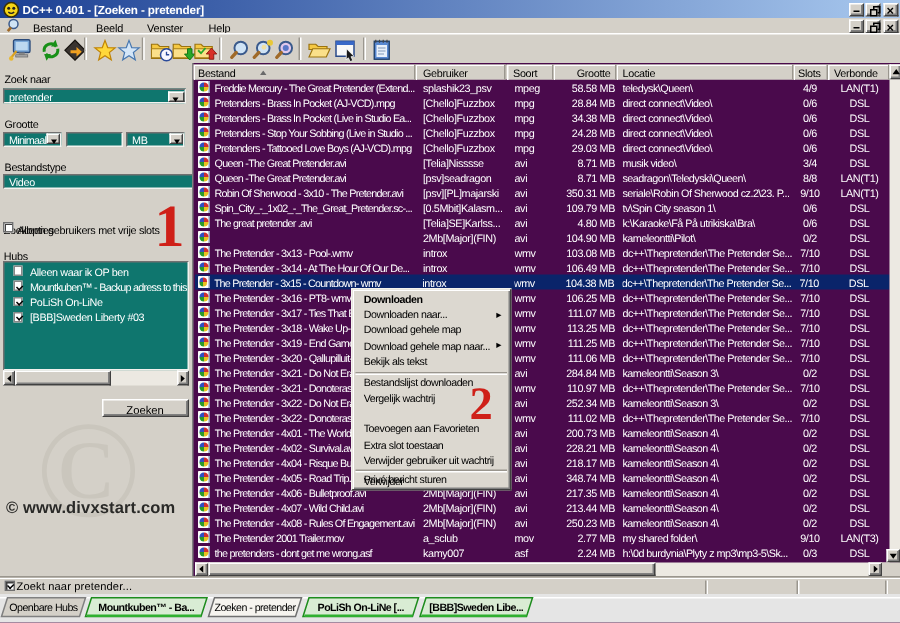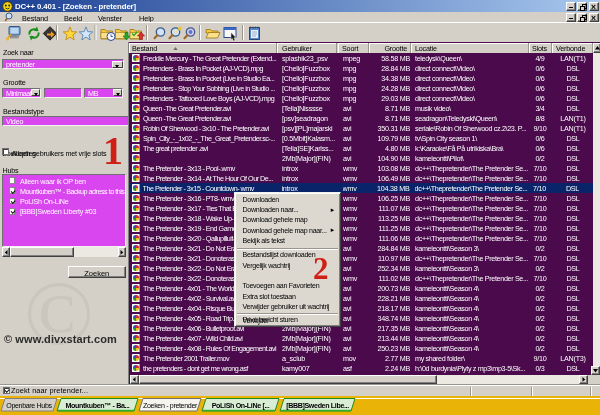--- a/index.html
+++ b/index.html
@@ -14,21 +14,21 @@
 .g-x::after { content:"\d7"; position:absolute; left:0; top:-1px; width:100%; text-align:center; font-size:8.5px; font-weight:bold; color:#000; font-family:"Liberation Sans",sans-serif; }
 
 #menubar { left:0; top:12px; width:600px; height:10px; background:#d4d0c8; }
 #menubar span { position:absolute; top:1.5px; font-size:7.3px; letter-spacing:-0.1px; color:#000; }
 
 #toolbar { left:0; top:22px; width:600px; height:20px; background:#d4d0c8; border-top:1px solid #fff; }
 
 #client { left:0; top:42px; width:600px; height:342px; background:#d4d0c8; }
 
 .lbl { position:absolute; font-size:7.2px; letter-spacing:-0.2px; color:#000; }
-.field { position:absolute; background:#d946ef; border:1px solid; border-color:#707070 #f4f2ee #f4f2ee #707070; color:#fff; font-size:7.2px; letter-spacing:-0.2px; }
+.field { position:absolute; background:#0f766e; border:1px solid; border-color:#707070 #f4f2ee #f4f2ee #707070; color:#fff; font-size:7.2px; letter-spacing:-0.2px; }
 .field .t { position:absolute; left:3px; top:0px; line-height:9px; }
 .dbtn { position:absolute; right:0.5px; top:0.5px; bottom:0.5px; width:11px; background:#d4d0c8; border:1px solid; border-color:#fff #404040 #404040 #fff; }
 .dbtn::after { content:""; position:absolute; left:2px; top:3px; border:2px solid transparent; border-top:3px solid #000; }
 .cb { position:absolute; width:7px; height:7px; background:#fff; border:1px solid #707070; box-shadow:inset 1px 1px 0 #404040; }
 .chk::after { content:""; position:absolute; left:1px; top:1.2px; width:2.8px; height:1.6px; border-left:1px solid #000; border-bottom:1px solid #000; transform:rotate(-45deg); }
 .hrow { position:absolute; left:0; width:100%; height:10px; }
 .hcb { position:absolute; left:6px; top:1.2px; width:6.5px; height:6.5px; background:#fff; border:1px solid #888; }
 .hrow .ht { position:absolute; left:17.5px; top:0.5px; color:#fff; font-size:7.2px; letter-spacing:-0.25px; white-space:nowrap; }
 .sb { position:absolute; background:#ece9e2; }
 .sbtn { position:absolute; background:#d4d0c8; border:1px solid; border-color:#fff #404040 #404040 #fff; box-shadow:inset -1px -1px 0 #808080; }
@@ -51,21 +51,21 @@
 .c6 { left:398px; width:24px; text-align:center; }
 .c7 { left:422px; width:42px; text-align:center; }
 
 #cmenu { position:absolute; left:233.5px; top:150px; width:107.5px; height:135px; background:#dcd8d0; border:1px solid; border-color:#f4f2ee #404040 #404040 #f4f2ee; box-shadow:inset 1px 1px 0 #fff, inset -1px -1px 0 #808080; z-index:50; }
 .mit { position:absolute; left:8px; right:4px; height:10.3px; font-size:7.1px; letter-spacing:-0.3px; color:#000; padding-top:1.4px; }
 .mar { position:absolute; right:2px; top:1px; font-size:7px; }
 .msep { position:absolute; left:2px; right:2px; height:2px; border-top:1px solid #9a968e; border-bottom:1px solid #fff; }
 .wm { position:absolute; color:#cf2018; font-family:"Liberation Serif",serif; font-weight:bold; z-index:60; }
 
 #statusbar { left:0; top:383.5px; width:600px; height:12.5px; background:#d4d0c8; border-top:1px solid #9a968e; box-shadow:inset 0 1px 0 #fff; }
-#tabbar { left:0; top:396px; width:600px; height:19px; background:#eab308; }
+#tabbar { left:0; top:396px; width:600px; height:19px; background:#e5e5e5; }
 .ssep { position:absolute; top:2px; height:9px; width:2px; border-left:1px solid #9a968e; border-right:1px solid #fff; }
 </style></head>
 <body>
 <div class="abs" id="title">
   <svg width="11" height="11" style="position:absolute;left:2px;top:0.5px">
       <circle cx="5.5" cy="5.5" r="4.8" fill="#f4d416" stroke="#3a3000" stroke-width="1"></circle>
       <circle cx="3.8" cy="4.5" r="1" fill="#222"></circle>
       <circle cx="7.2" cy="4.5" r="1" fill="#222"></circle>
       <path d="M3.5 7 q2 1.8 4 0" stroke="#222" stroke-width="0.9" fill="none"></path>
     </svg>
@@ -607,21 +607,21 @@
       </svg>
     <div class="sbtn" style="left:9.5px;top:333px;width:298px;height:8.5px"></div>
     <div class="sbtn" style="left:450px;top:333px;width:9px;height:8.5px"></div>
     <svg class="arr" style="left:452px;top:335px" width="5" height="5">
         <path d="M1.5 0 L4.2 2.4 L1.5 4.8 Z" fill="#000"></path>
       </svg>
     <div style="position:absolute;left:459px;top:333px;width:13px;height:9px;background:#d4d0c8"></div>
   </div>
 
   <div id="cmenu">
-<div class="mit" style="top:1.5px;font-weight:normal;">Downloaden</div>
+<div class="mit" style="top:1.5px;font-weight:bold;">Downloaden</div>
 <div class="mit" style="top:11.8px;">Downloaden naar...<span class="mar">▸</span></div>
 <div class="mit" style="top:22.1px;">Download gehele map</div>
 <div class="mit" style="top:32.400000000000006px;">Download gehele map naar...<span class="mar">▸</span></div>
 <div class="mit" style="top:42.7px;">Bekijk als tekst</div>
 <div class="msep" style="top:54.5px"></div>
 <div class="mit" style="top:57.0px;">Bestandslijst downloaden</div>
 <div class="mit" style="top:67.3px;">Vergelijk wachtrij</div>
 <div class="mit" style="top:77.6px;margin-top:44px;">Privé bericht sturen</div>
 <div class="mit" style="top:87.89999999999999px;">Toevoegen aan Favorieten</div>
 <div class="mit" style="top:98.19999999999999px;">Extra slot toestaan</div>

